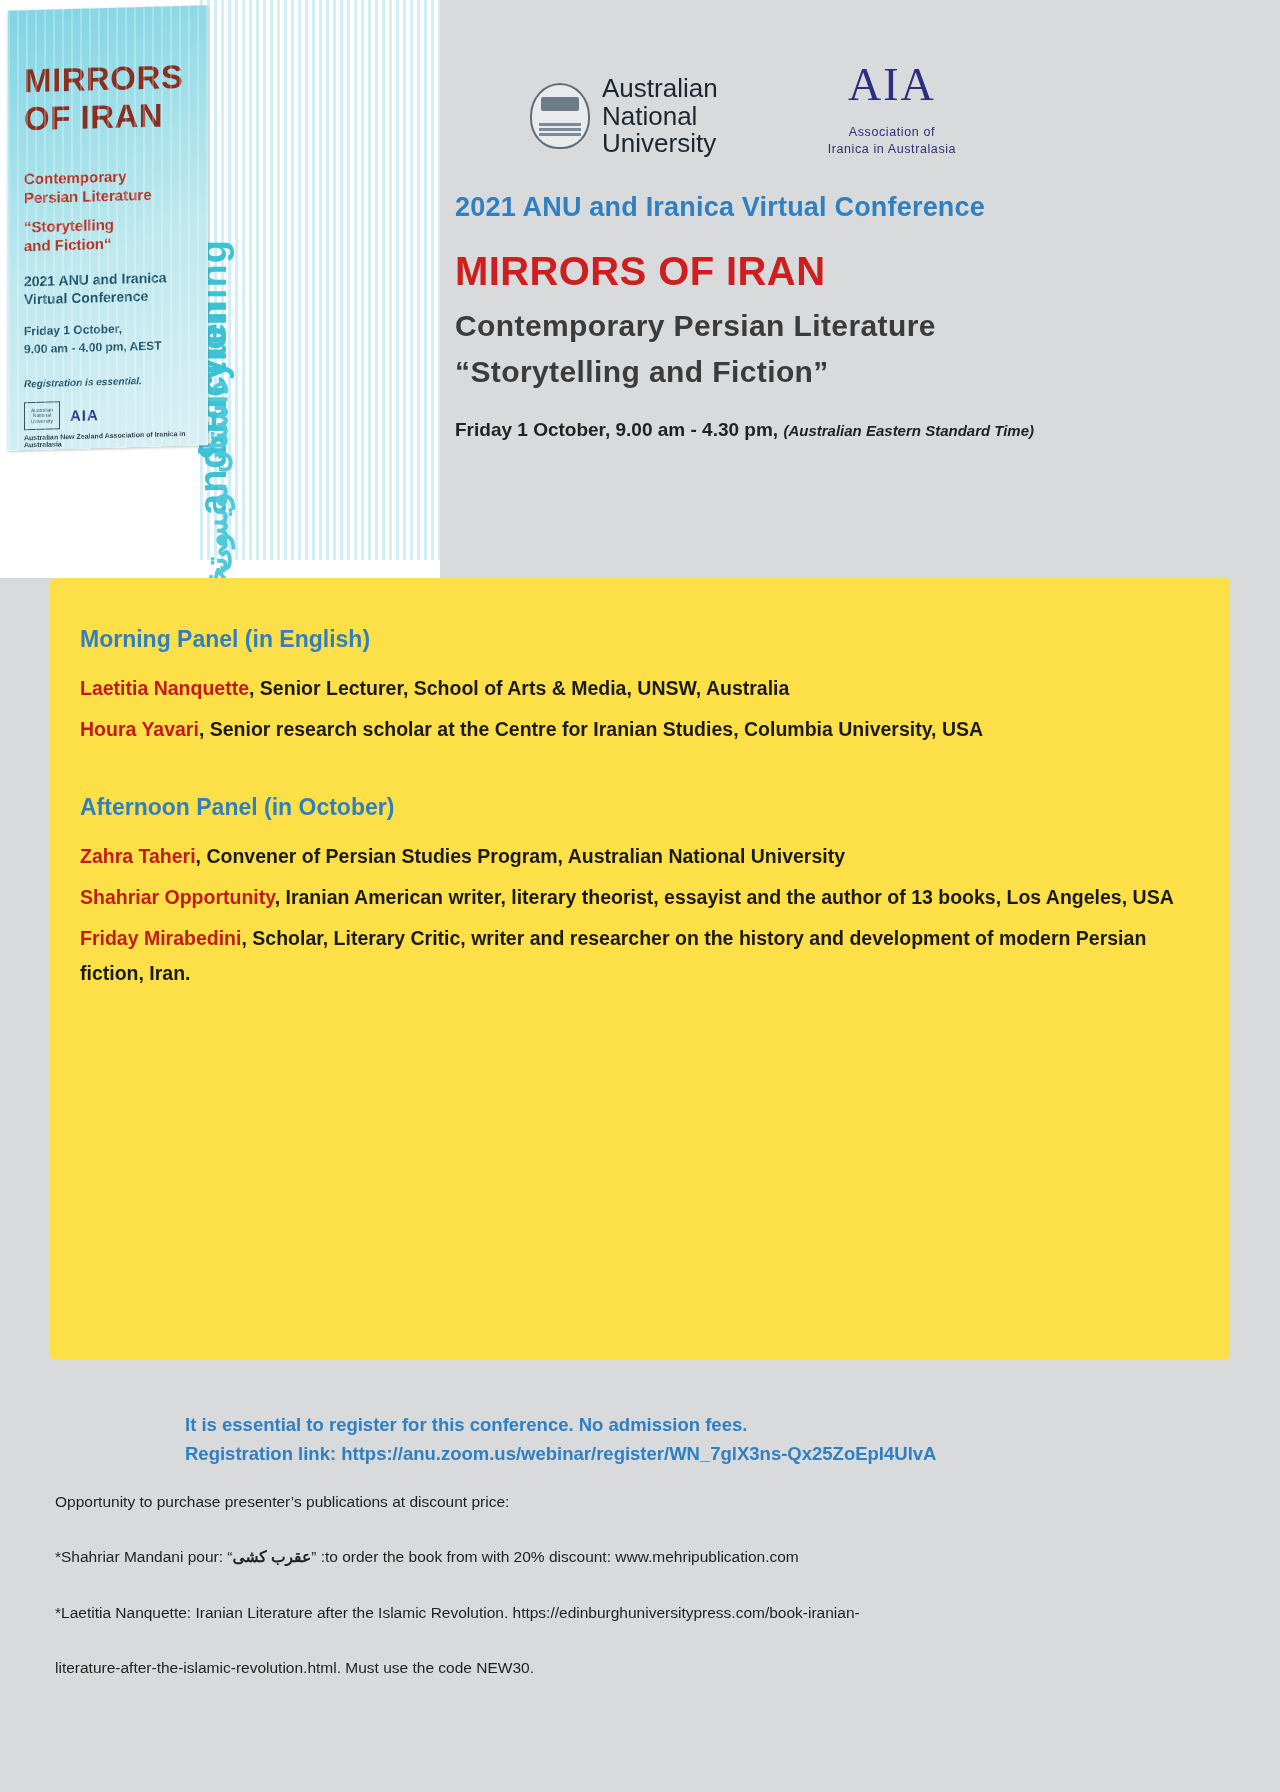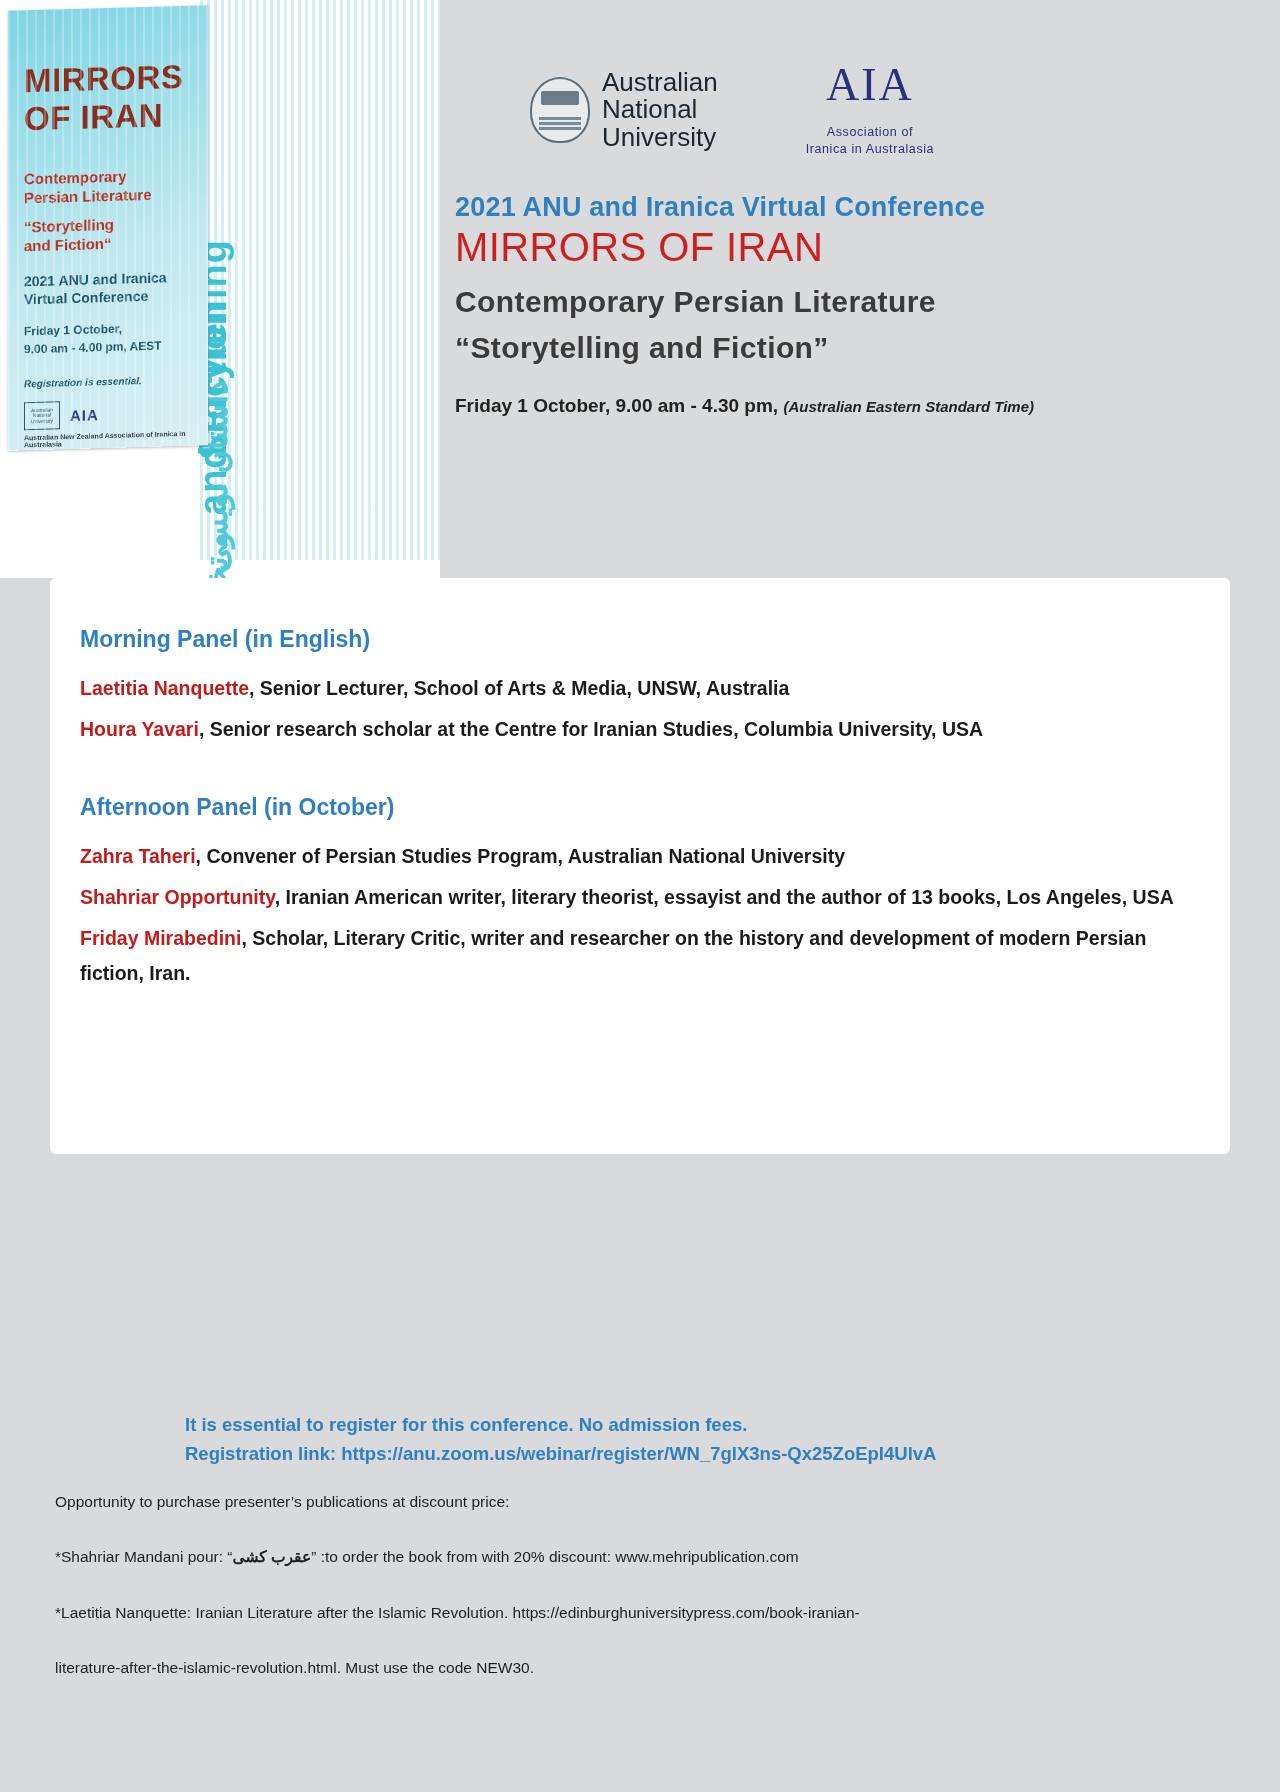--- a/index.html
+++ b/index.html
@@ -155,22 +155,22 @@
     left: 16px; top: 424px;
     font-size: 7px; font-weight:bold; color:#2b3a45;
   }
 
   
   .logos {
     position: absolute;
     left: 530px;
     top: 62px;
     display: flex;
-    align-items: center;
-    gap: 88px;
+    align-items: flex-end;
+    gap: 110px;
   }
   .anu-logo { display: flex; align-items: center; gap: 12px; }
   .anu-crest {
     width: 56px; height: 62px;
     border-radius: 50% 50% 46% 46%;
     border: 2px solid #5b6e7c;
     background: #e8eaec;
     position: relative;
   }
   .anu-crest::before {
@@ -217,23 +217,23 @@
     width: 760px;
   }
   .t-conf {
     font-size: 27px;
     font-weight: bold;
     color: #2f7fc1;
     letter-spacing: .2px;
   }
   .t-main {
     font-size: 40px;
-    font-weight: normal;
+    font-weight: bold;
     color: #cc1f1f;
-    margin-top: 2px;
+    margin-top: 26px;
     letter-spacing: .4px;
   }
   .t-sub1 {
     font-size: 30px;
     font-weight: bold;
     color: #3b3b3b;
     margin-top: 15px;
     letter-spacing: .4px;
   }
   .t-sub2 {
@@ -255,22 +255,22 @@
     font-weight: bold;
     color: #222;
   }
 
   
   .card {
     position: absolute;
     left: 50px;
     top: 578px;
     width: 1180px;
-    height: 576px;
-    background: #ffffff;
+    height: 782px;
+    background: #fde047;
     border-radius: 6px;
   }
   .card-inner { padding: 48px 30px 0 30px; }
   .panel-title {
     font-size: 23px;
     font-weight: bold;
     color: #2f7fc1;
     margin-bottom: 18px;
   }
   .speaker {

